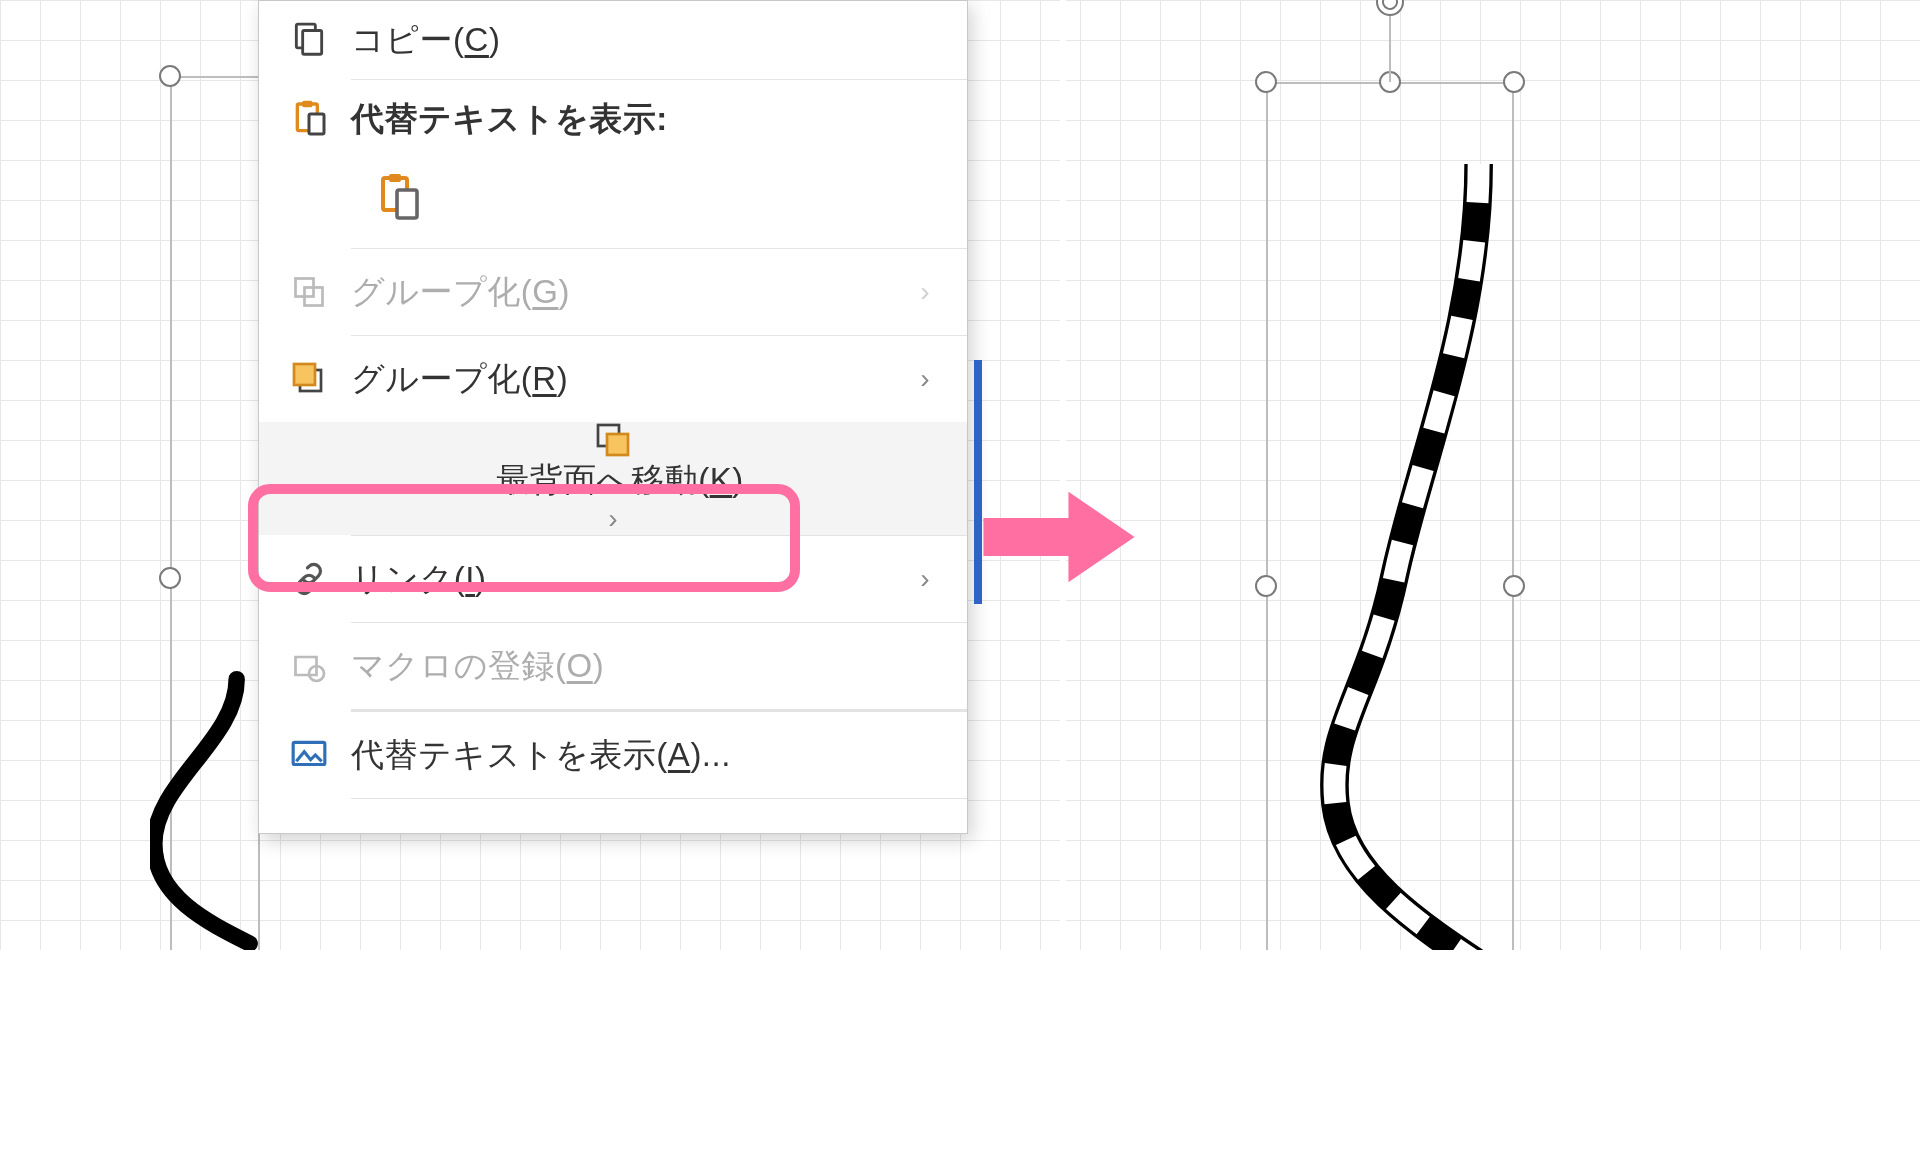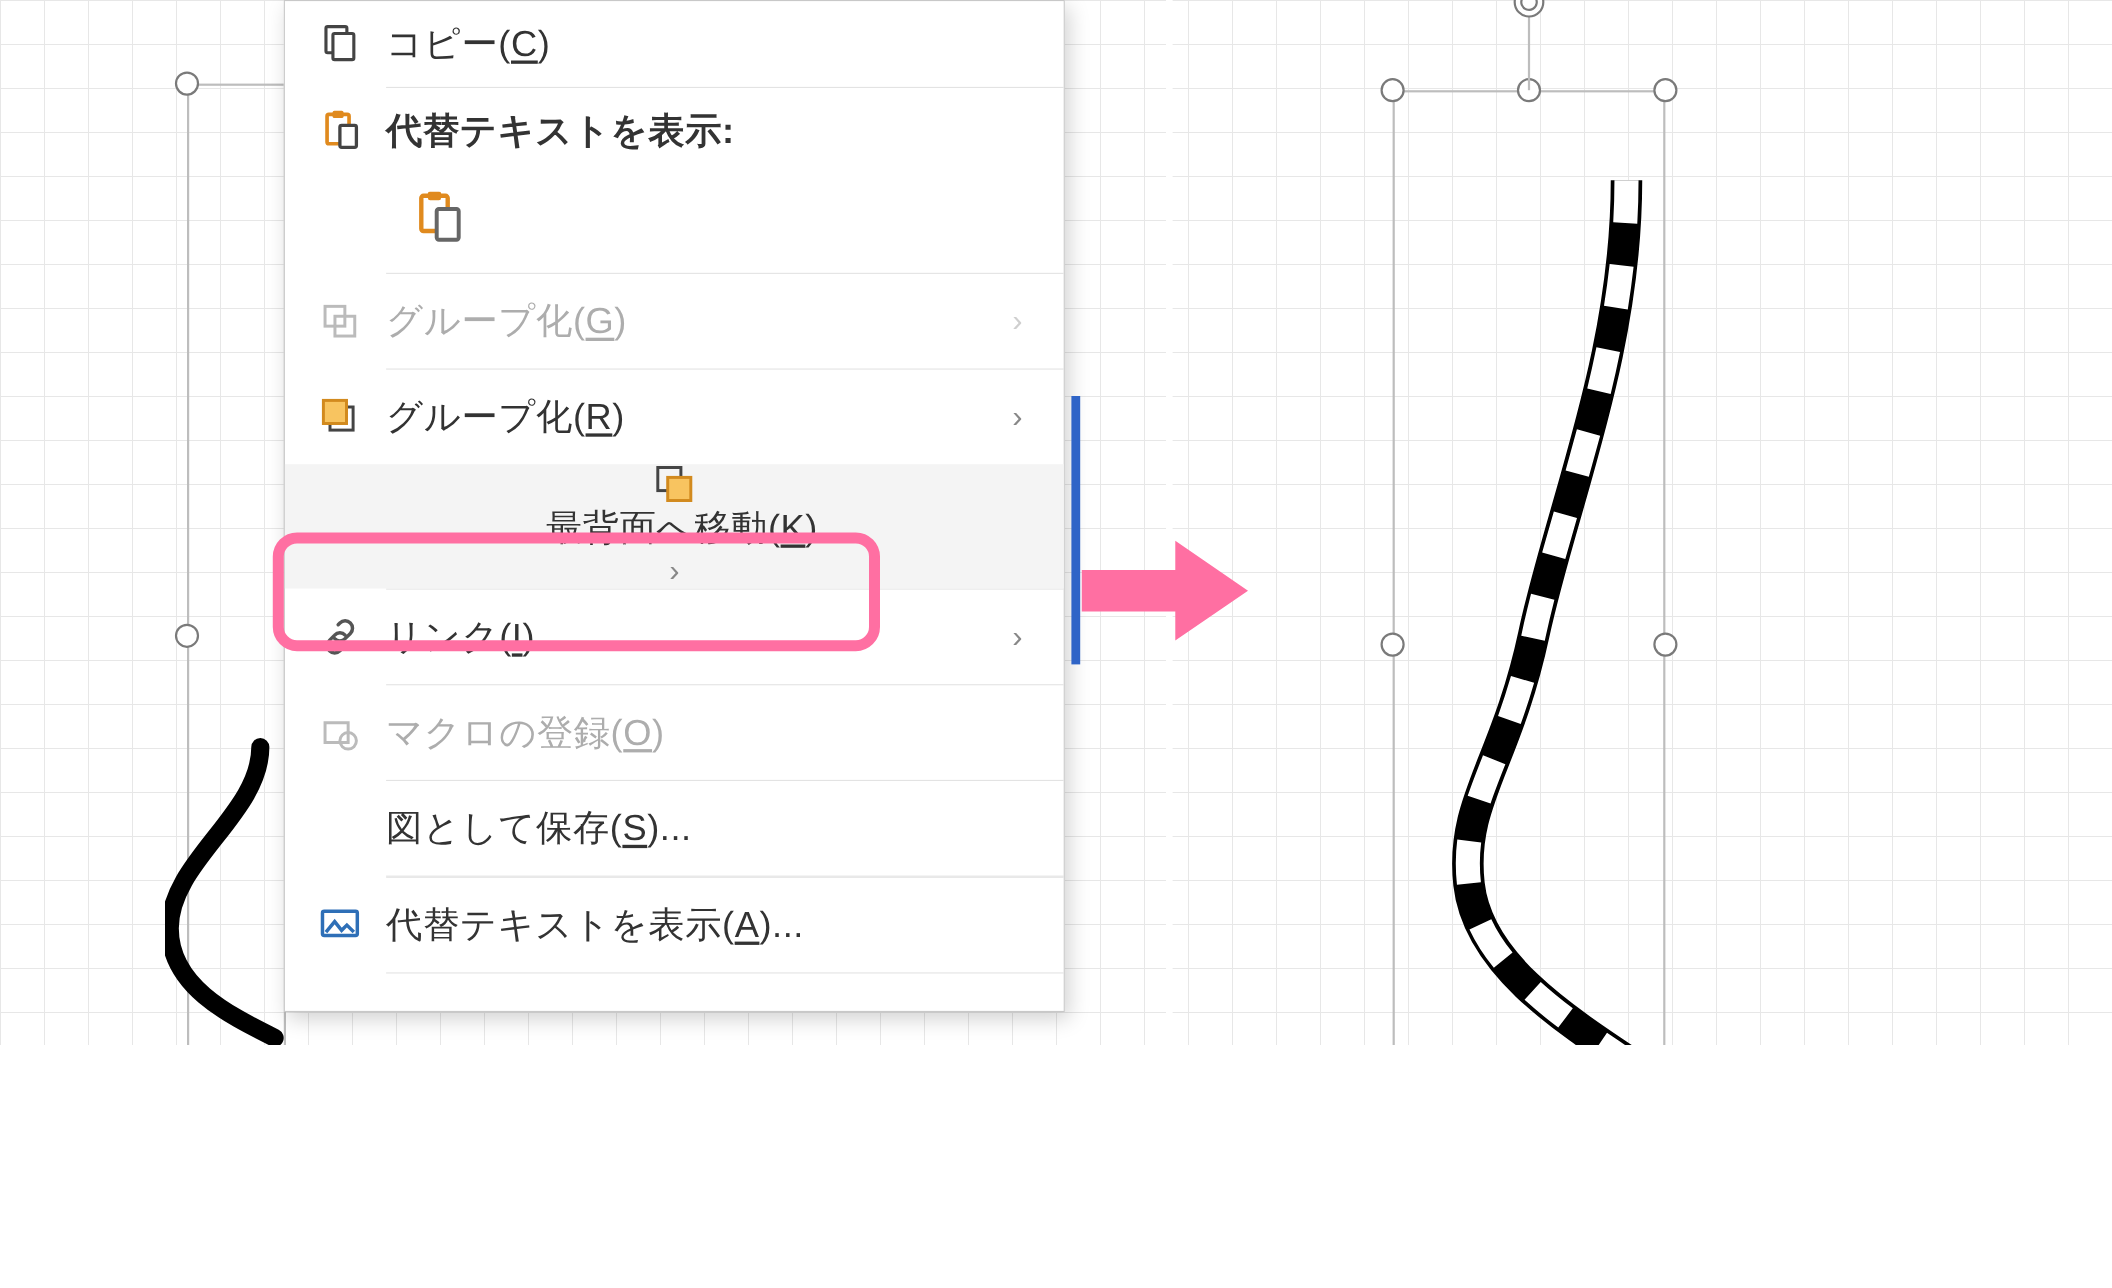--- a/index.html
+++ b/index.html
@@ -270,26 +270,20 @@
               <circle cx="17" cy="17" r="5" fill="none" stroke="#bbb" stroke-width="1.8"></circle>
             </svg>
         </span>
         <span class="label-cell">
           <span>マクロの登録(</span><span class="ul">O</span><span>)</span>
         </span>
       </div>
 
       <div class="menu-sep"></div>
 
-      <div class="menu-row">
-        <span class="icon-cell"></span>
-        <span class="label-cell">
-          <span>図として保存(</span><span class="ul">S</span><span>)...</span>
-        </span>
-      </div>
 
       <div class="menu-sep"></div>
 
 
       <div class="menu-sep"></div>
 
       <div class="menu-row">
         <span class="icon-cell">
           <svg width="38" height="38" viewBox="0 0 24 24">
               <rect x="2" y="4" width="20" height="14" rx="1" fill="none" stroke="#2e6fb7" stroke-width="2"></rect>

